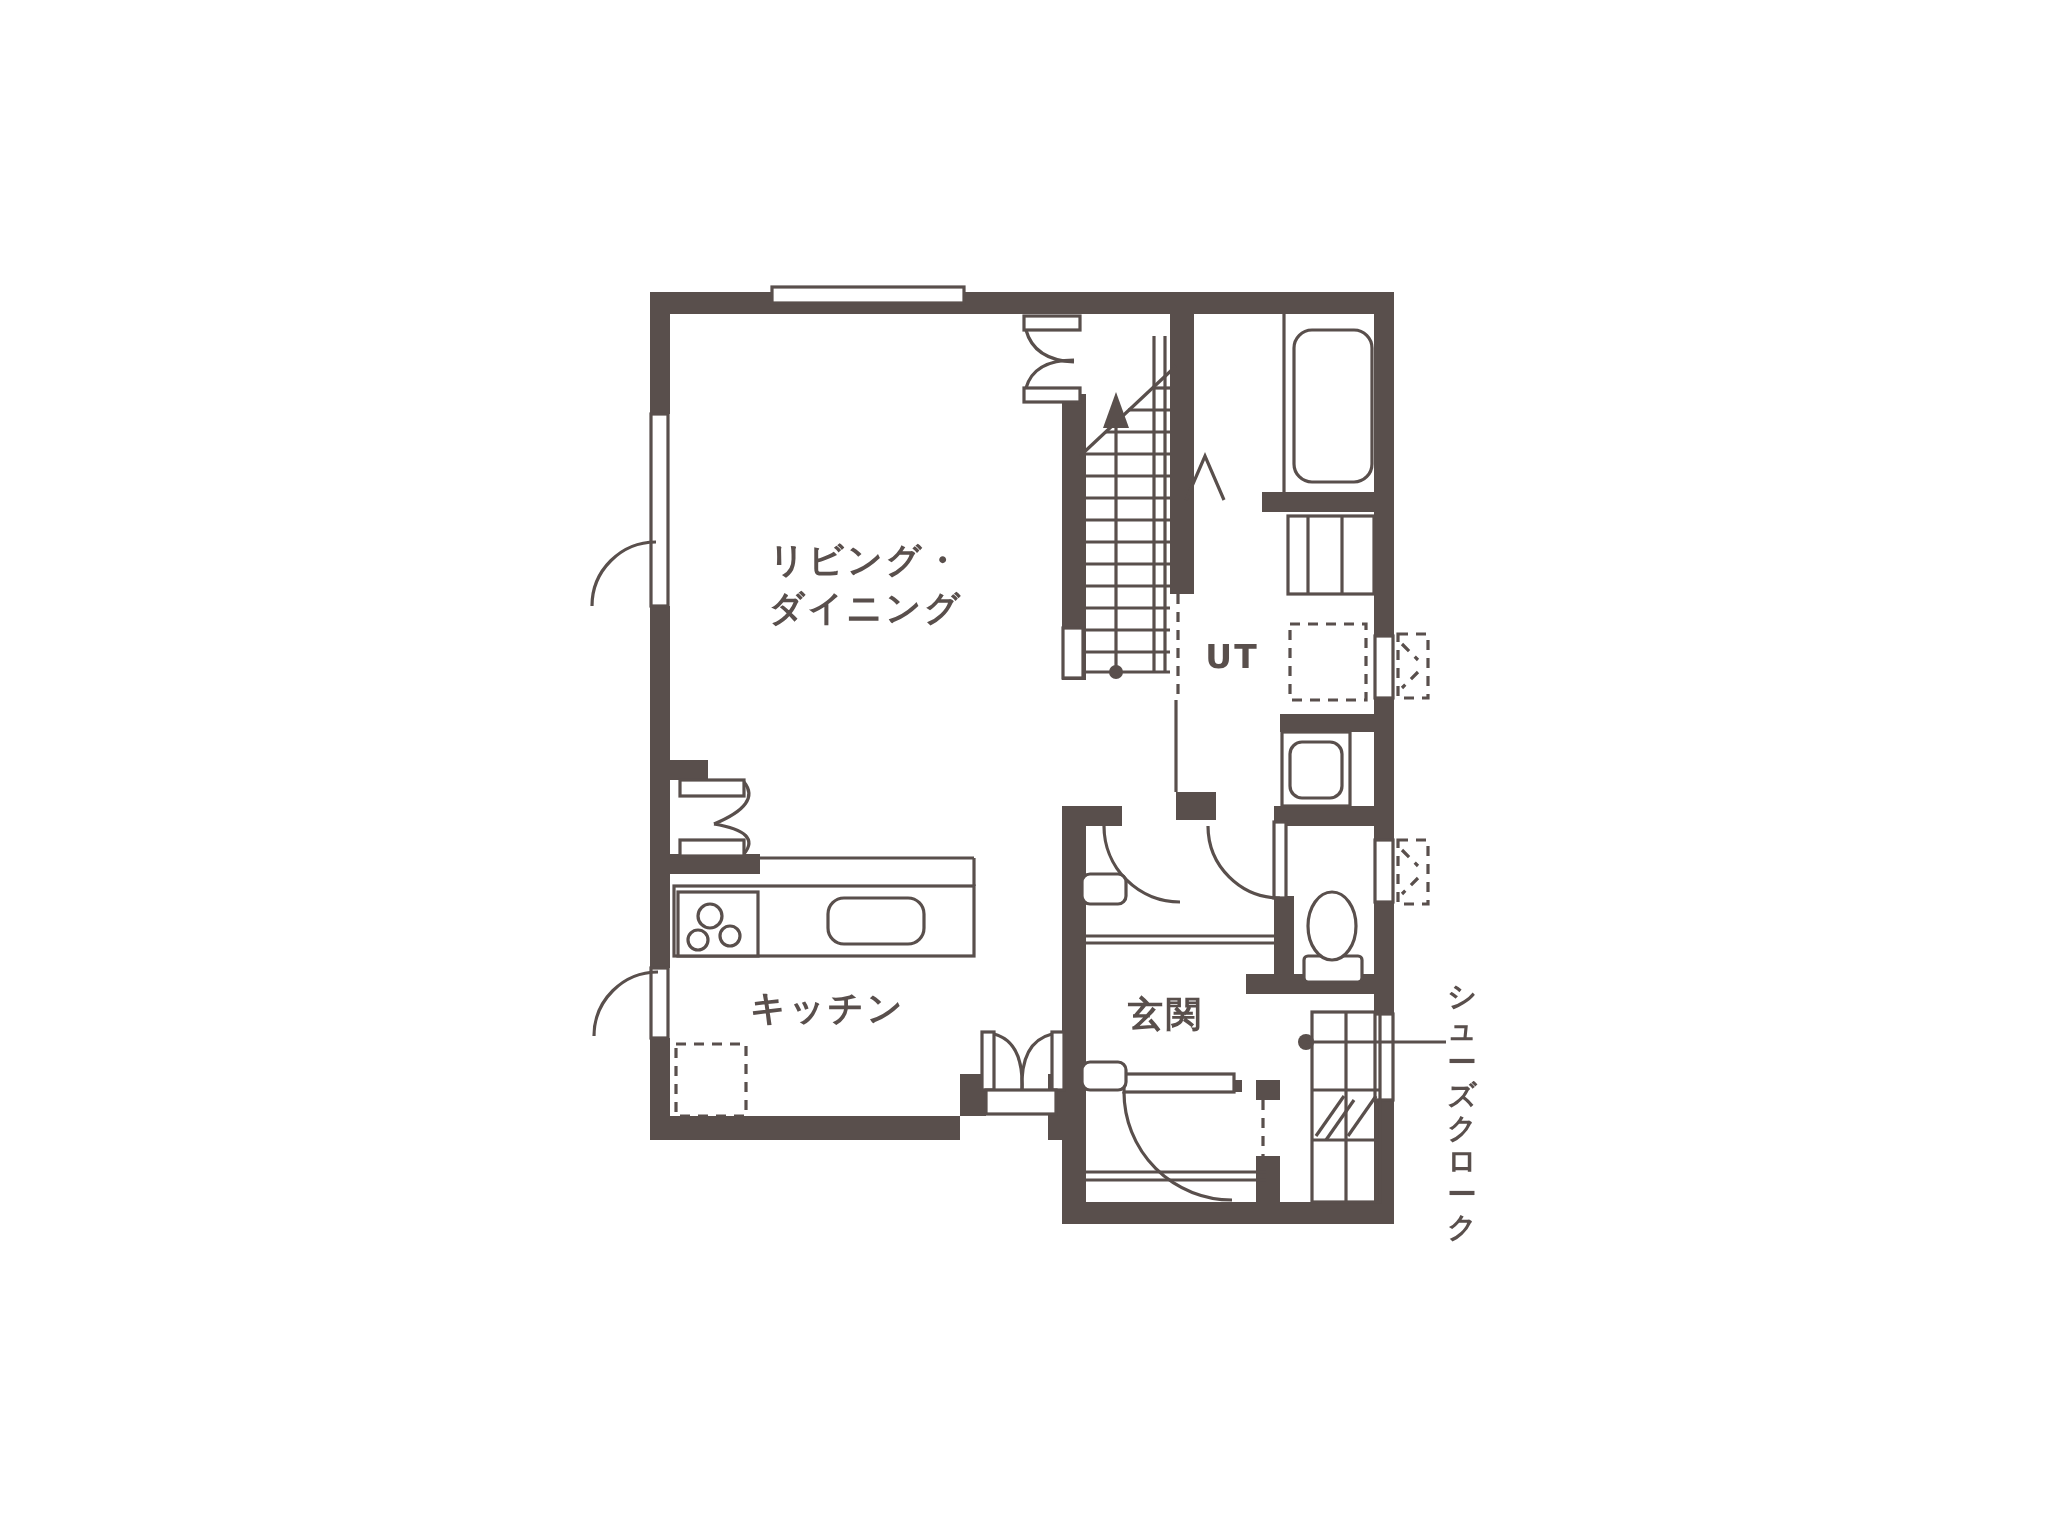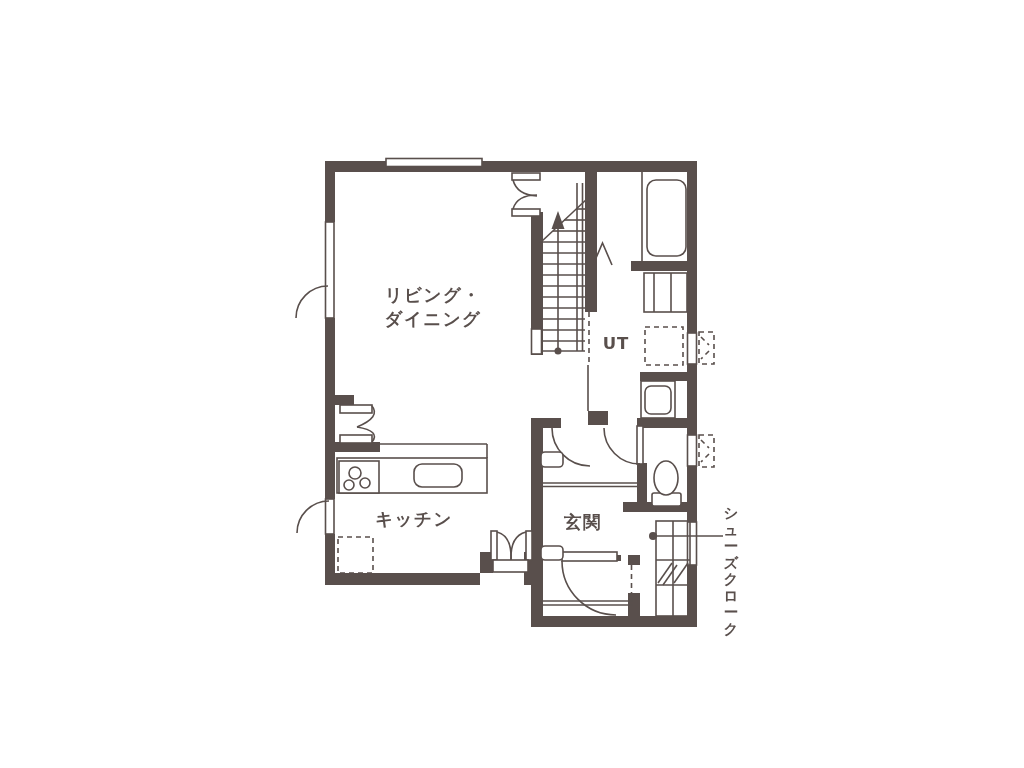--- a/index.html
+++ b/index.html
@@ -1,17 +1,17 @@
 <!DOCTYPE html>
 <html style="--wall: #594f4c; --bg: #ffffff;"><head>
 <meta charset="utf-8">
 <style>
   html,body{margin:0;padding:0;background:#fff;}
   .page{position:relative;width:1024px;height:633px;background:var(--bg,#fff);overflow:hidden;
-        font-family:"DejaVu Sans",sans-serif;margin-top:15px;}
+        font-family:"DejaVu Sans",sans-serif;}
   svg text{fill:var(--wall);font-family:"DejaVu Sans",sans-serif;font-weight:bold;}
   .w   {fill:var(--wall);}                                   
   .ln  {stroke:var(--wall);stroke-width:1.6;fill:none;stroke-linecap:butt;}
   .ln2 {stroke-width:2.2;}
   .op  {fill:#fff;stroke:var(--wall);stroke-width:1.6;}      
   .dash{stroke-dasharray:5 4;}
   .fillw{fill:var(--wall);stroke:none;}
 </style>
 </head>
 <body>

